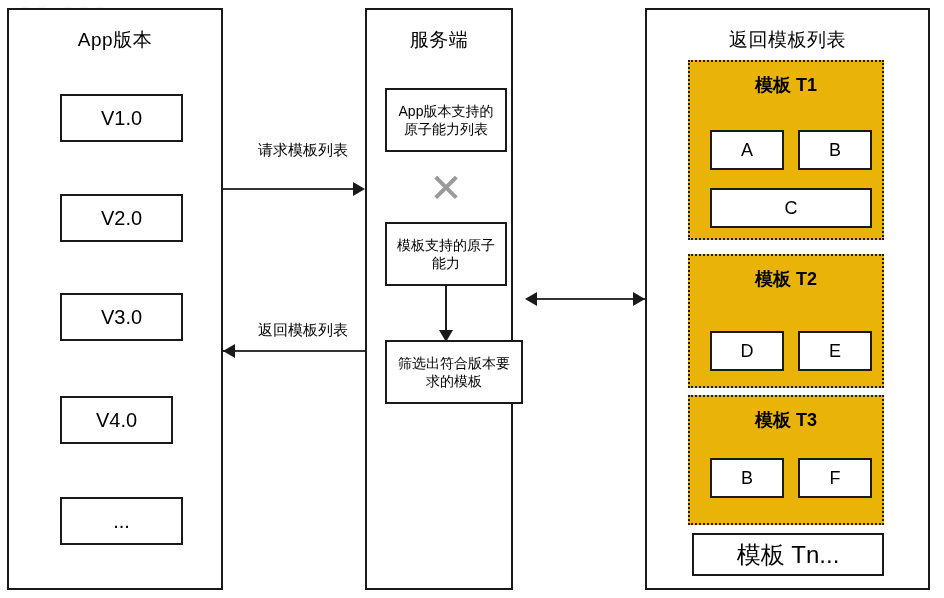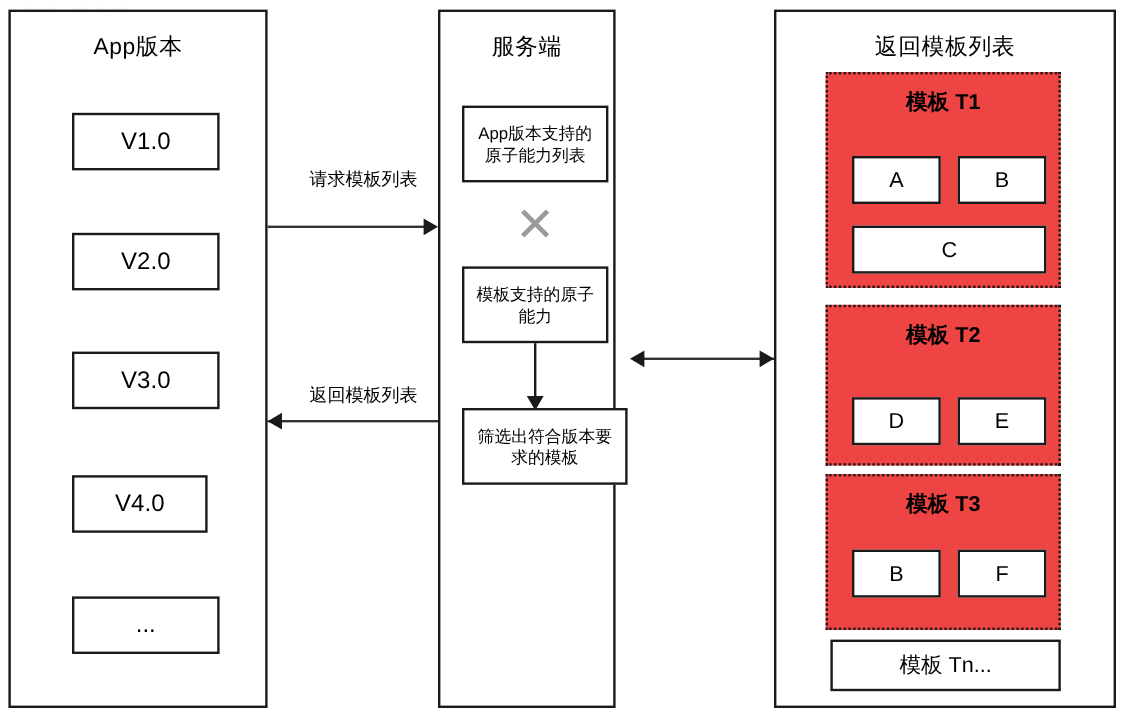--- a/index.html
+++ b/index.html
@@ -48,26 +48,26 @@
     justify-content: center;
     text-align: center;
     font-size: 17px;
     line-height: 21px;
     color: #000;
     box-sizing: border-box;
   }
   .box.small { font-size: 14px; line-height: 18px; }
   .box.version { font-size: 20px; }
   .box.cap { font-size: 18px; }
-  .box.tn { font-size: 18px; text-align: center; }
+  .box.tn { font-size: 24px; text-align: center; }
 
   
   .group-dotted {
     border: 2px dotted #1a1a1a;
-    background: #ef4444;
+    background: #eab308;
     box-sizing: border-box;
   }
   .group-title {
     position: absolute;
     left: 0; right: 0;
     top: 12px;
     text-align: center;
     font-size: 18px;
     line-height: 22px;
     font-weight: 700;

